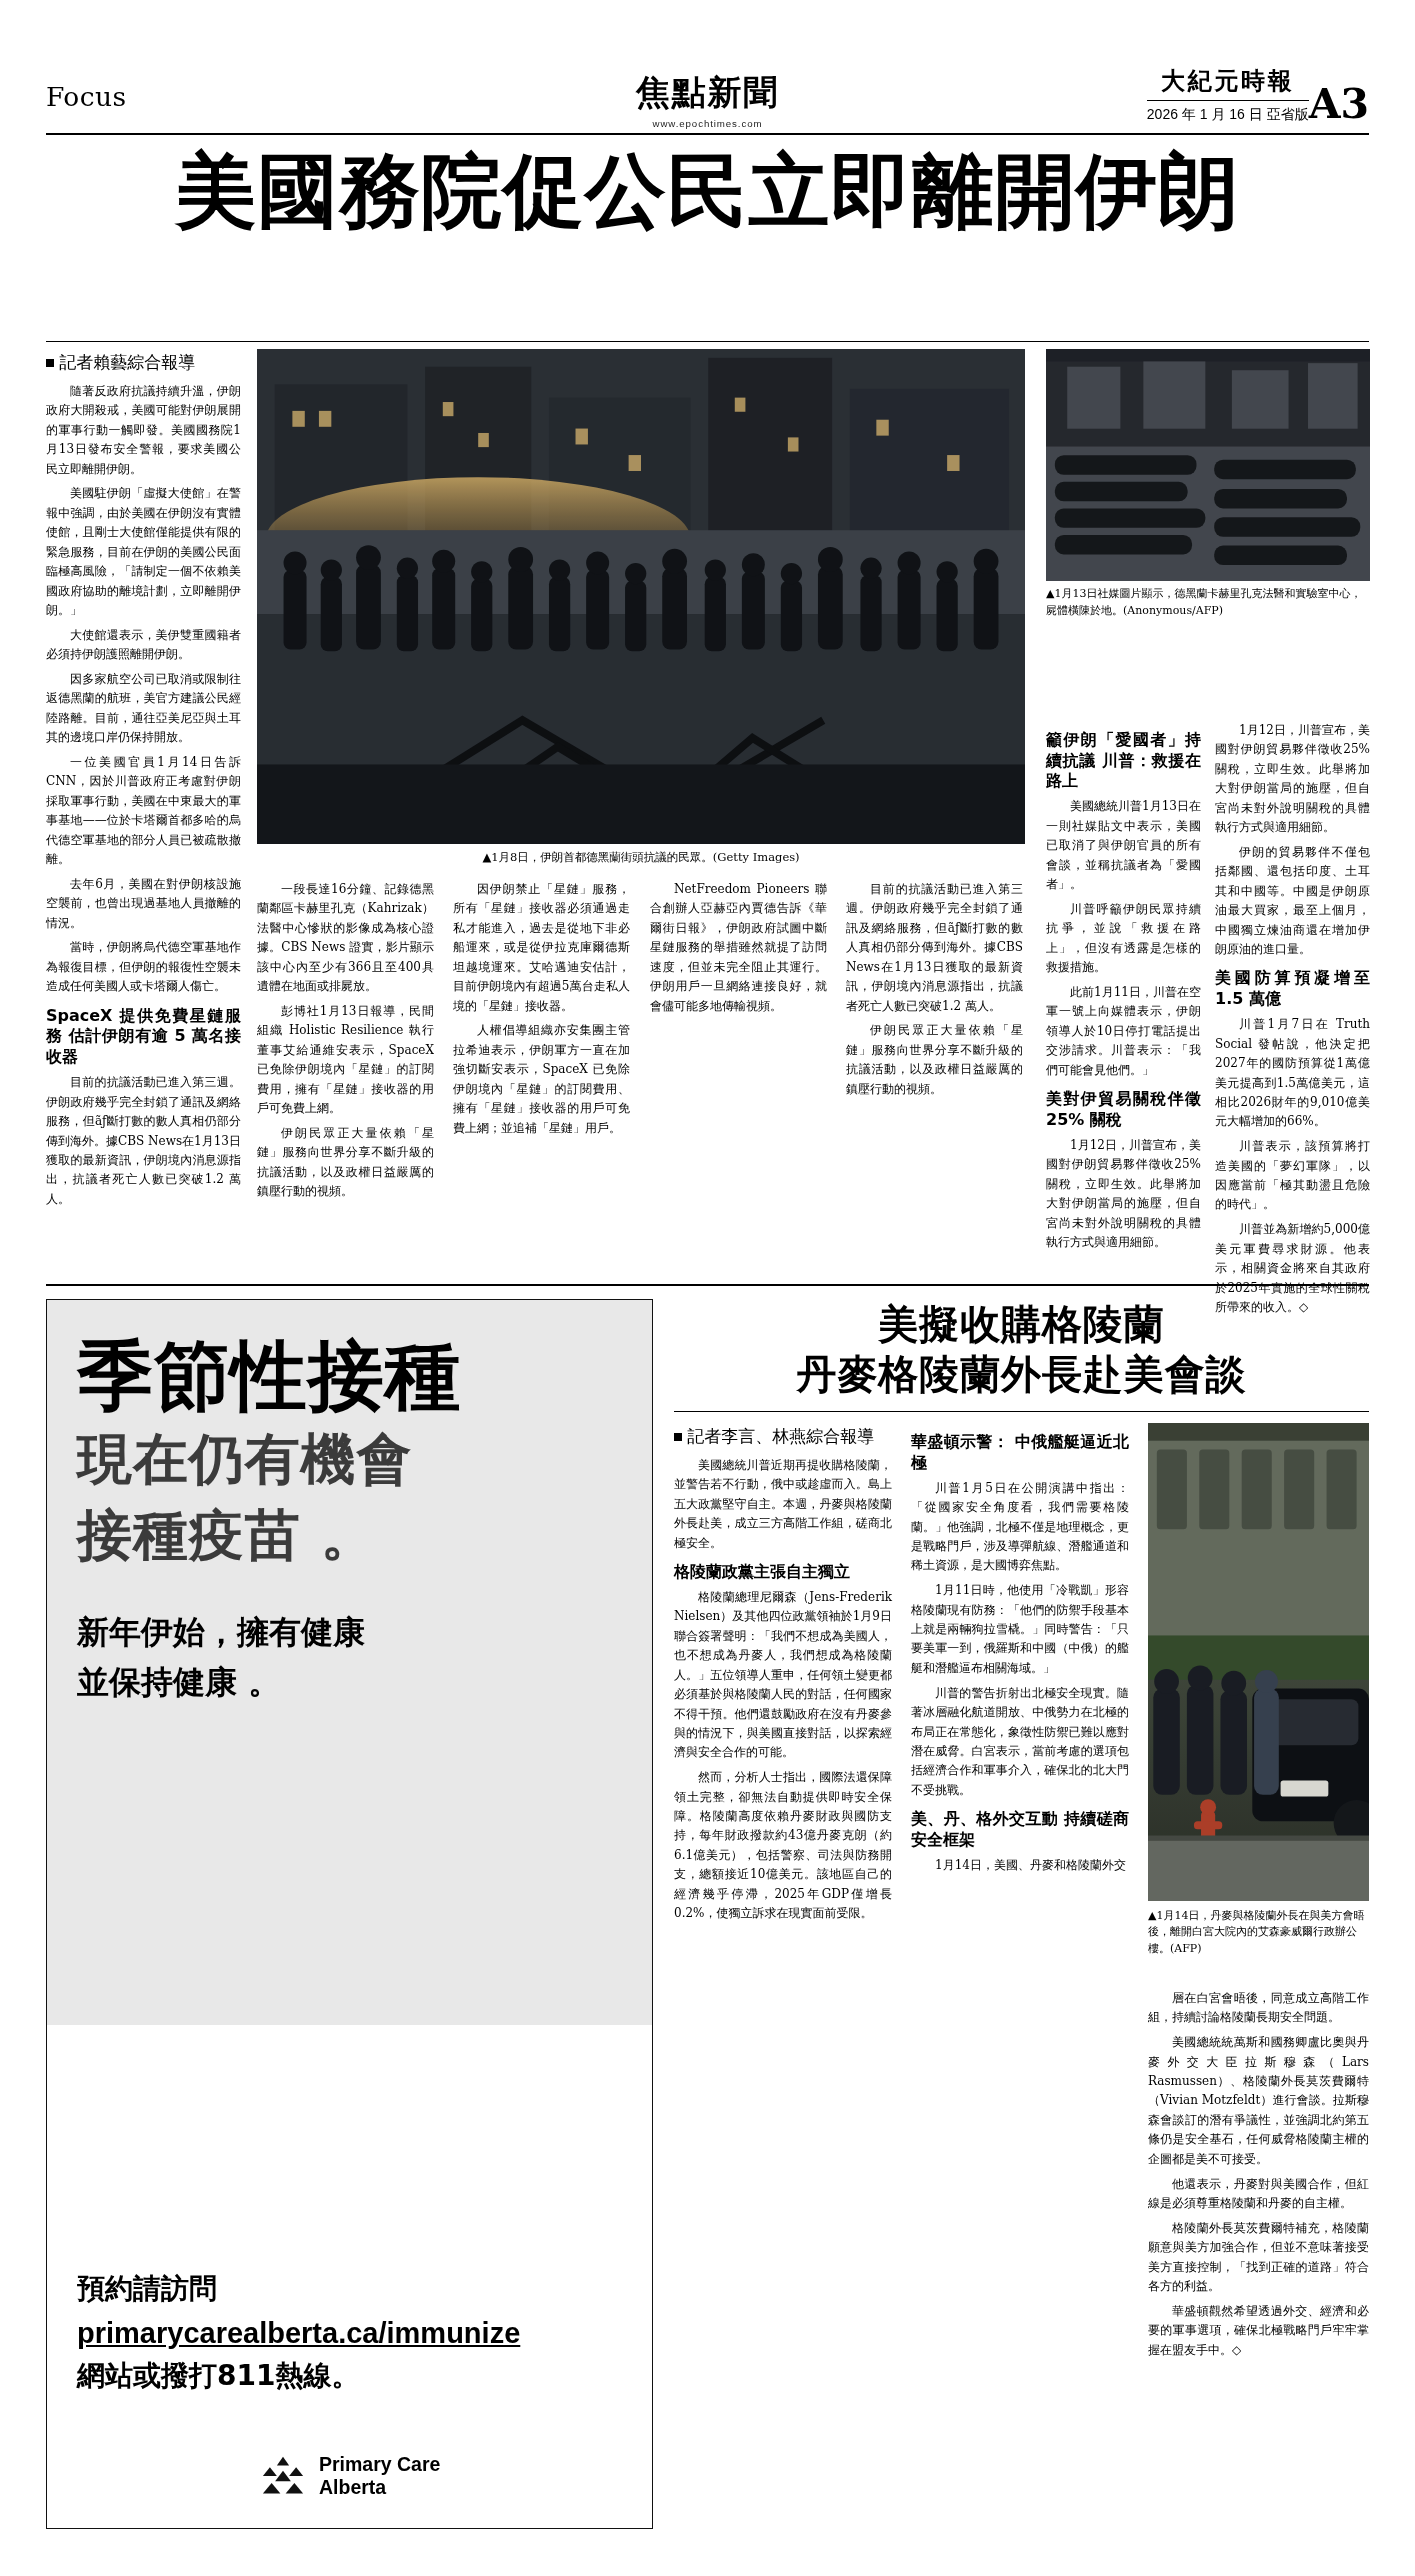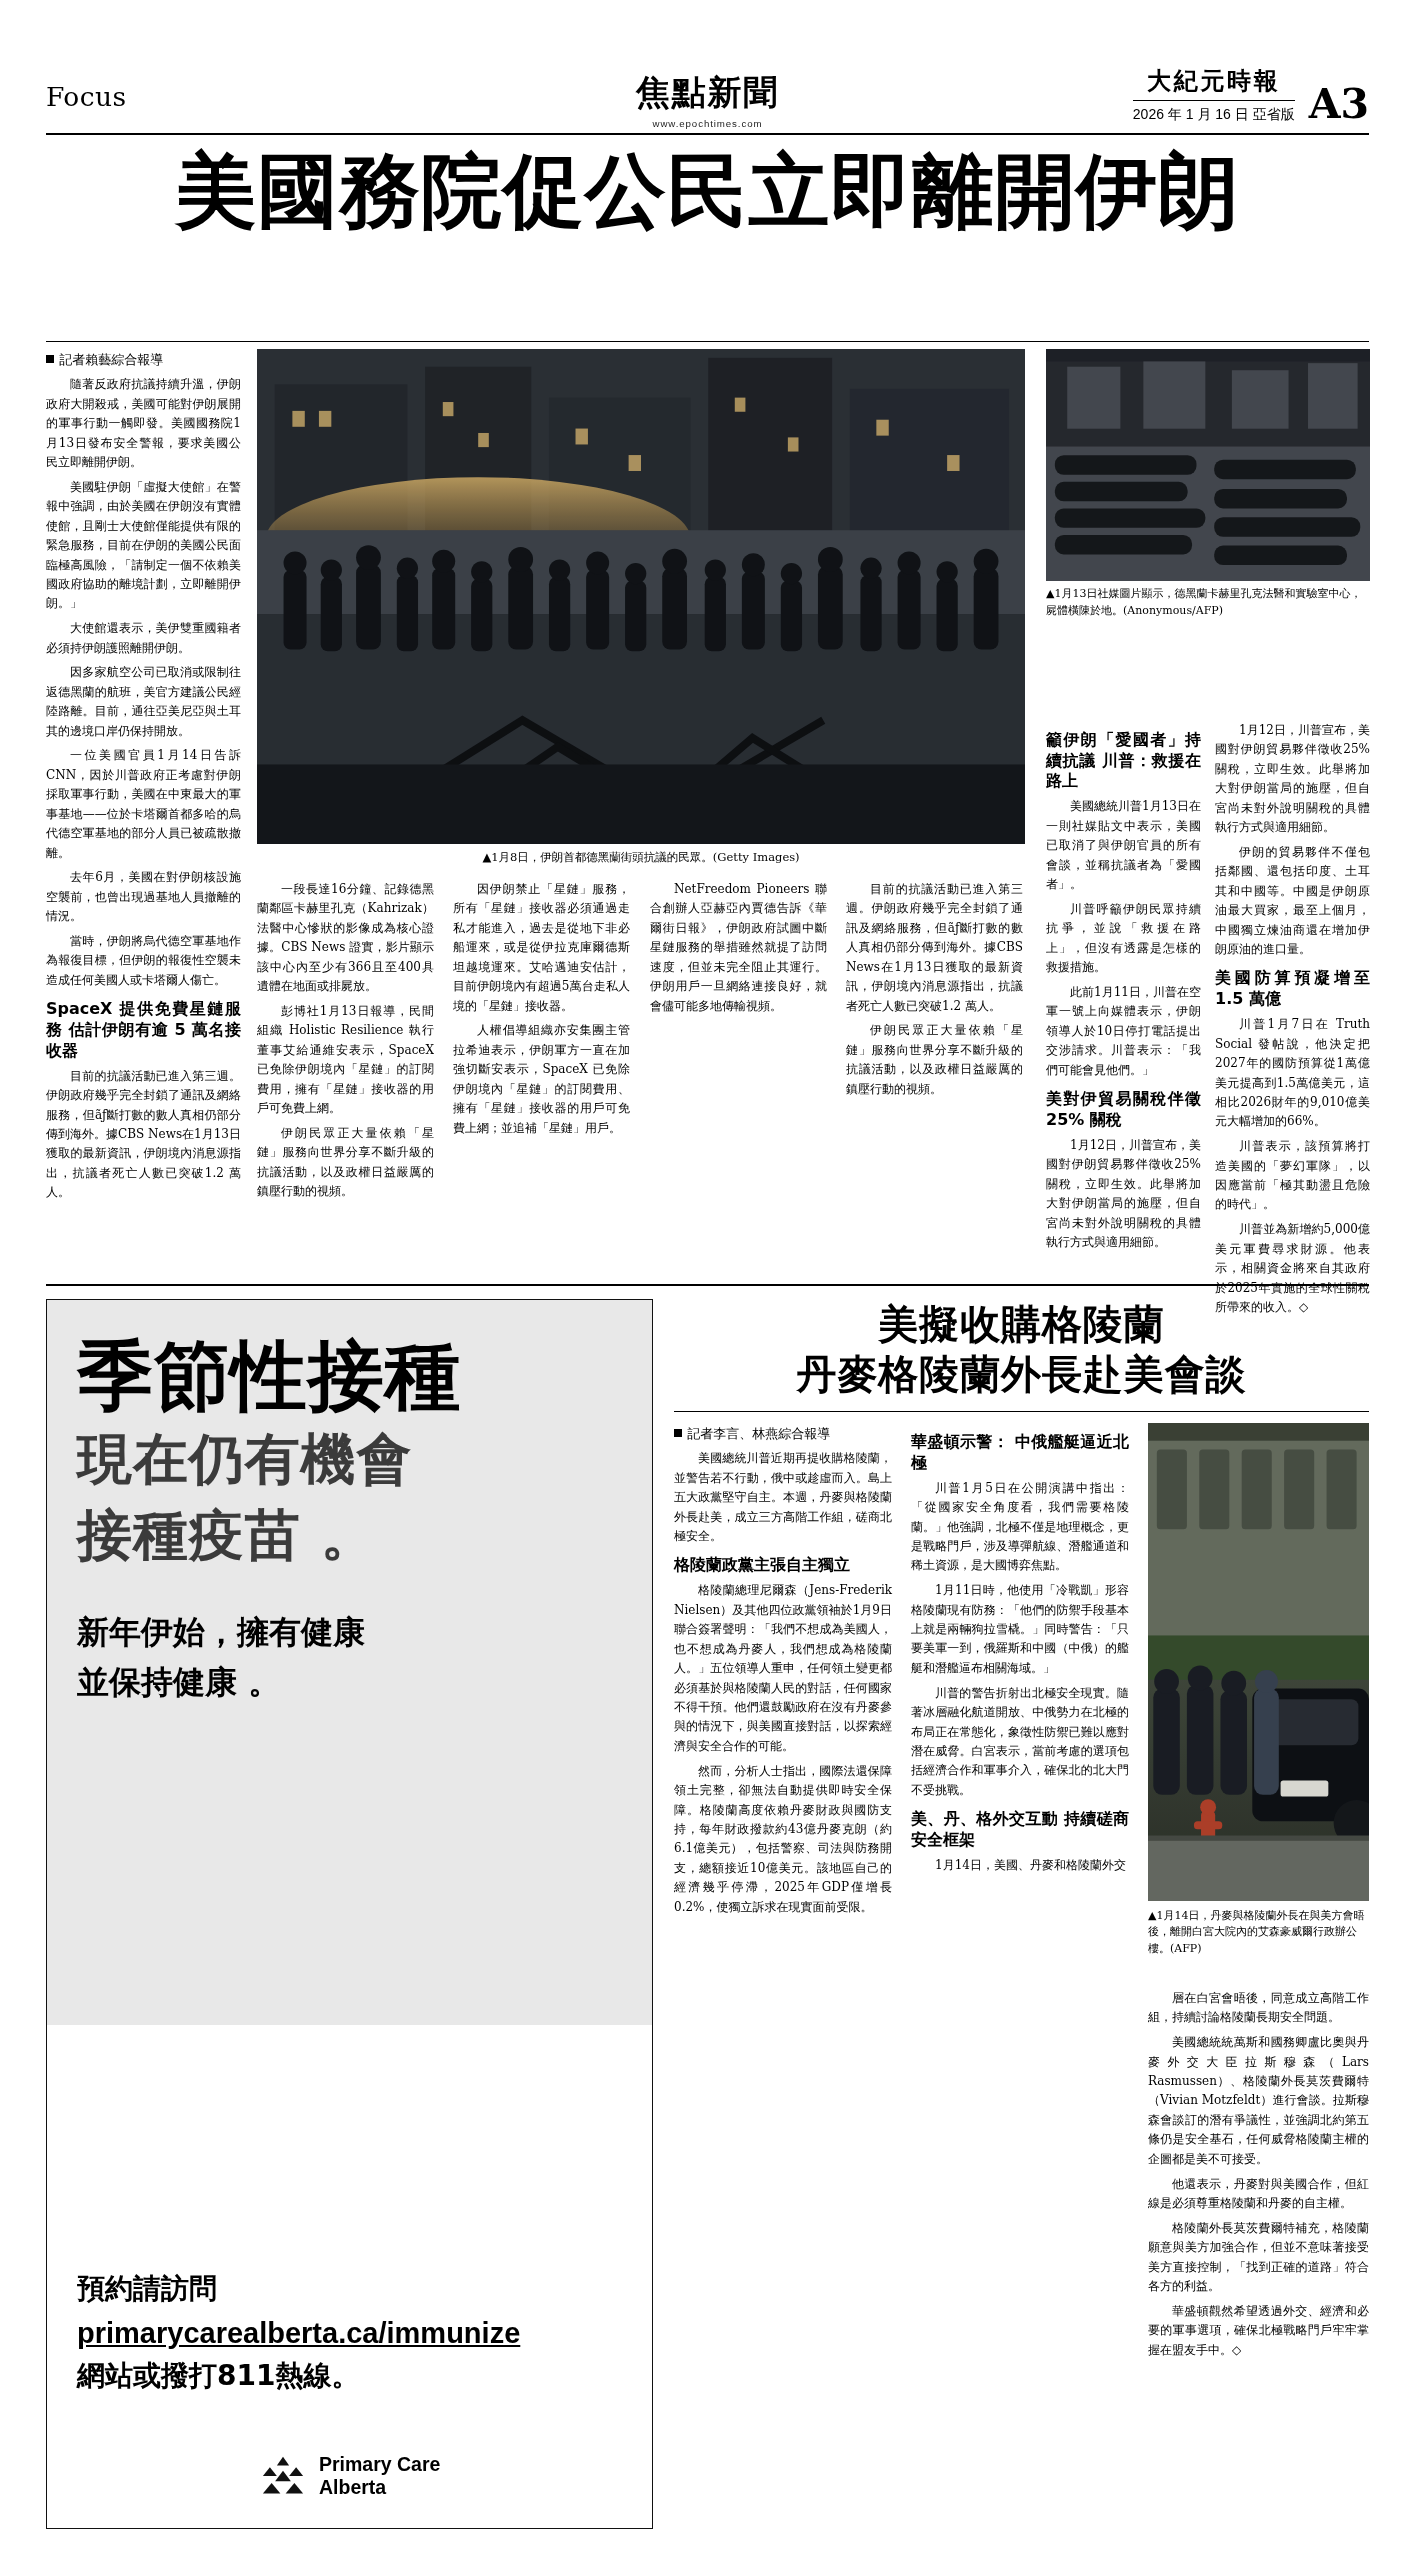--- a/index.html
+++ b/index.html
@@ -10,41 +10,41 @@
     -webkit-font-smoothing:antialiased;
   }
   .page{position:relative;width:1415px;height:2576px;padding:12px;box-sizing:border-box;}
 
   
   .masthead{position:absolute;left:46px;top:65px;width:1323px;height:64px;}
   .masthead .focus{position:absolute;left:0;top:16px;font-size:26.5px;font-family:"DejaVu Serif",serif;letter-spacing:0.4px;}
   .masthead .center{position:absolute;left:0;right:0;top:5.3px;text-align:center;}
   .masthead .center .zh{font-size:34px;font-weight:700;font-family:"DejaVu Sans","Liberation Sans",sans-serif;letter-spacing:1.8px;}
   .masthead .center .url{font-size:9.7px;letter-spacing:0.9px;margin-top:1.8px;color:#222;font-family:"Liberation Sans",sans-serif;}
-  .masthead .right{position:absolute;right:0;top:0;text-align:right;display:flex;align-items:flex-end;gap:14px;}
+  .masthead .right{position:absolute;right:0;top:0;text-align:right;display:flex;align-items:flex-end;}
   .masthead .right .brandbox{text-align:center;}
   .masthead .right .brand{font-size:24px;font-weight:700;font-family:"DejaVu Sans","Liberation Sans",sans-serif;letter-spacing:2.7px;border-bottom:0.9px solid #000;padding-bottom:2.7px;}
   .masthead .right .date{font-size:14px;margin-top:5.3px;font-family:"Liberation Sans",sans-serif;}
   .masthead .right .pageno{font-size:41px;font-weight:700;font-family:"DejaVu Serif",serif;line-height:.95;}
 
   .rule-top{position:absolute;left:46px;top:133px;width:1323px;border-top:2.7px solid #000;}
 
   
   .headline{position:absolute;left:46px;top:149px;width:1323px;
     font-family:"DejaVu Sans","Liberation Sans",sans-serif;
     font-weight:700;font-size:81px;line-height:1.06;letter-spacing:0.9px;text-align:center;}
   .subhead{position:absolute;left:46px;top:292px;width:1323px;text-align:center;
     font-family:"DejaVu Sans","Liberation Sans",sans-serif;font-weight:700;font-size:26px;letter-spacing:0.4px;}
   .rule-sub{position:absolute;left:46px;top:341px;width:1323px;border-top:1.8px solid #000;}
 
   
   .topgrid{position:absolute;left:46px;top:349px;width:1323px;height:920px;}
   .col{position:absolute;top:0;font-size:12px;line-height:1.62;text-align:justify;}
   .col p{margin:0 0 5.3px 0;text-indent:2em;}
-  .byline{font-size:13px;margin-bottom:5.3px;font-weight:400;}
+  .byline{font-size:17px;margin-bottom:5.3px;font-weight:400;}
   .byline .sq{display:inline-block;width:8px;height:8px;background:#000;margin-right:5.3px;vertical-align:0.9px;}
   .subhd{font-family:"DejaVu Sans","Liberation Sans",sans-serif;font-weight:700;font-size:16px;line-height:1.3;margin:8.8px 0 5.3px;text-indent:0;}
 
   .c1{left:0;width:195px;}
 
   .photo-main{position:absolute;left:211px;top:0;width:768px;height:495px;overflow:hidden;background:#2b2f33;}
   .cap-main{position:absolute;left:211px;top:501px;width:768px;text-align:center;font-size:11.5px;}
   .photo-right{position:absolute;left:1000px;top:0;width:324px;height:232px;overflow:hidden;background:#1d1f22;}
   .cap-right{position:absolute;left:1000px;top:237px;width:324px;font-size:11px;line-height:1.5;}
 

